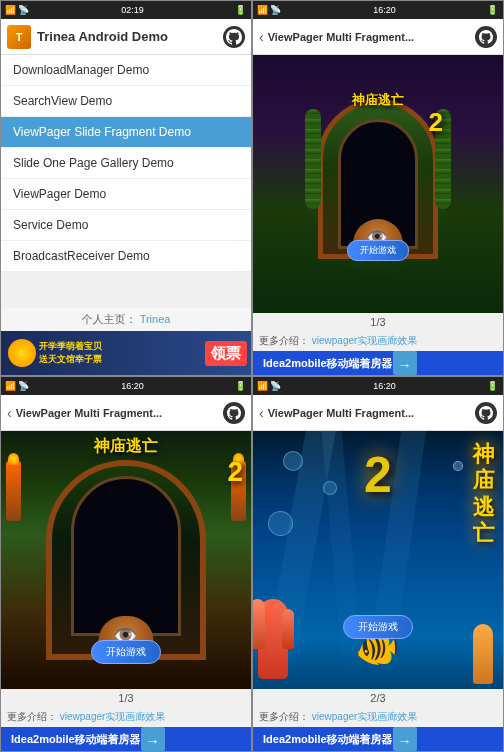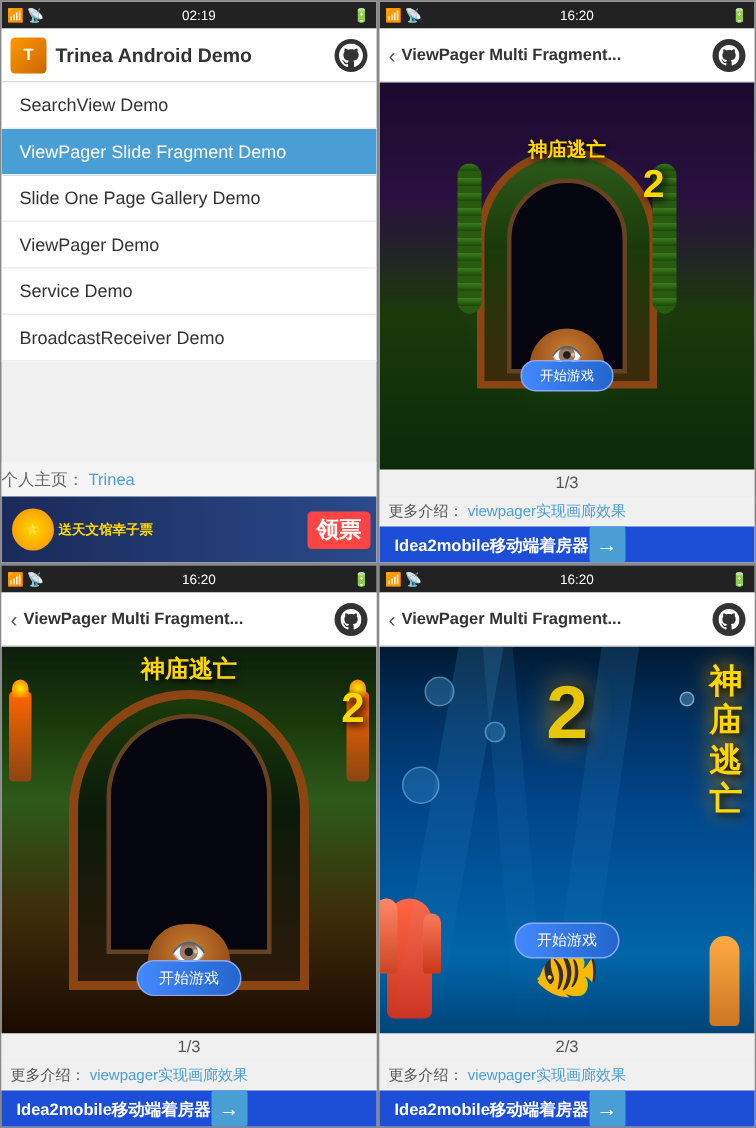--- a/index.html
+++ b/index.html
@@ -101,20 +101,21 @@
 
     
     .panel-footer {
       position: absolute;
       bottom: 44px;
       width: 100%;
       background: #f5f5f5;
       padding: 4px 0;
       font-size: 11px;
       color: #666;
+      text-align: center;
     }
     .panel-footer a {
       color: #4a9ed6;
       text-decoration: none;
     }
 
     
     .ad-banner {
       position: absolute;
       bottom: 0;
@@ -391,20 +392,23 @@
       <span class="app-bar-title">Trinea Android Demo</span>
       <div class="github-icon">
         <svg width="16" height="16" viewBox="0 0 16 16" fill="white">
           <path d="M8 0C3.58 0 0 3.58 0 8c0 3.54 2.29 6.53 5.47 7.59.4.07.55-.17.55-.38 0-.19-.01-.82-.01-1.49-2.01.37-2.53-.49-2.69-.94-.09-.23-.48-.94-.82-1.13-.28-.15-.68-.52-.01-.53.63-.01 1.08.58 1.23.82.72 1.21 1.87.87 2.33.66.07-.52.28-.87.51-1.07-1.78-.2-3.64-.89-3.64-3.95 0-.87.31-1.59.82-2.15-.08-.2-.36-1.02.08-2.12 0 0 .67-.21 2.2.82.64-.18 1.32-.27 2-.27.68 0 1.36.09 2 .27 1.53-1.04 2.2-.82 2.2-.82.44 1.1.16 1.92.08 2.12.51.56.82 1.27.82 2.15 0 3.07-1.87 3.75-3.65 3.95.29.25.54.73.54 1.48 0 1.07-.01 1.93-.01 2.2 0 .21.15.46.55.38A8.013 8.013 0 0016 8c0-4.42-3.58-8-8-8z"></path>
         </svg>
       </div>
     </div>
 
     <div class="menu-list">
       <div class="menu-item">
+        <span>DownloadManager Demo</span>
+      </div>
+      <div class="menu-item">
         <span>SearchView Demo</span>
       </div>
       <div class="menu-item active">
         <span>ViewPager Slide Fragment Demo</span>
       </div>
       <div class="menu-item">
         <span>Slide One Page Gallery Demo</span>
       </div>
       <div class="menu-item">
         <span>ViewPager Demo</span>
@@ -418,20 +422,23 @@
     </div>
 
     <div class="panel-footer">
       <span>个人主页：</span>
       <a href="#">Trinea</a>
     </div>
 
     <div class="ad-banner">
       <div class="ad-star">⭐</div>
       <div style="flex:1">
+        <div class="ad-content">
+          <span>开学季萌着宝贝</span>
+        </div>
         <div class="ad-content red-text">
           <span>送天文馆幸子票</span>
         </div>
       </div>
       <div style="background:#ff4444;color:#fff;font-size:15px;font-weight:bold;padding:3px 6px;border-radius:3px;cursor:pointer;">
         <span>领票</span>
       </div>
     </div>
   </div>
 

